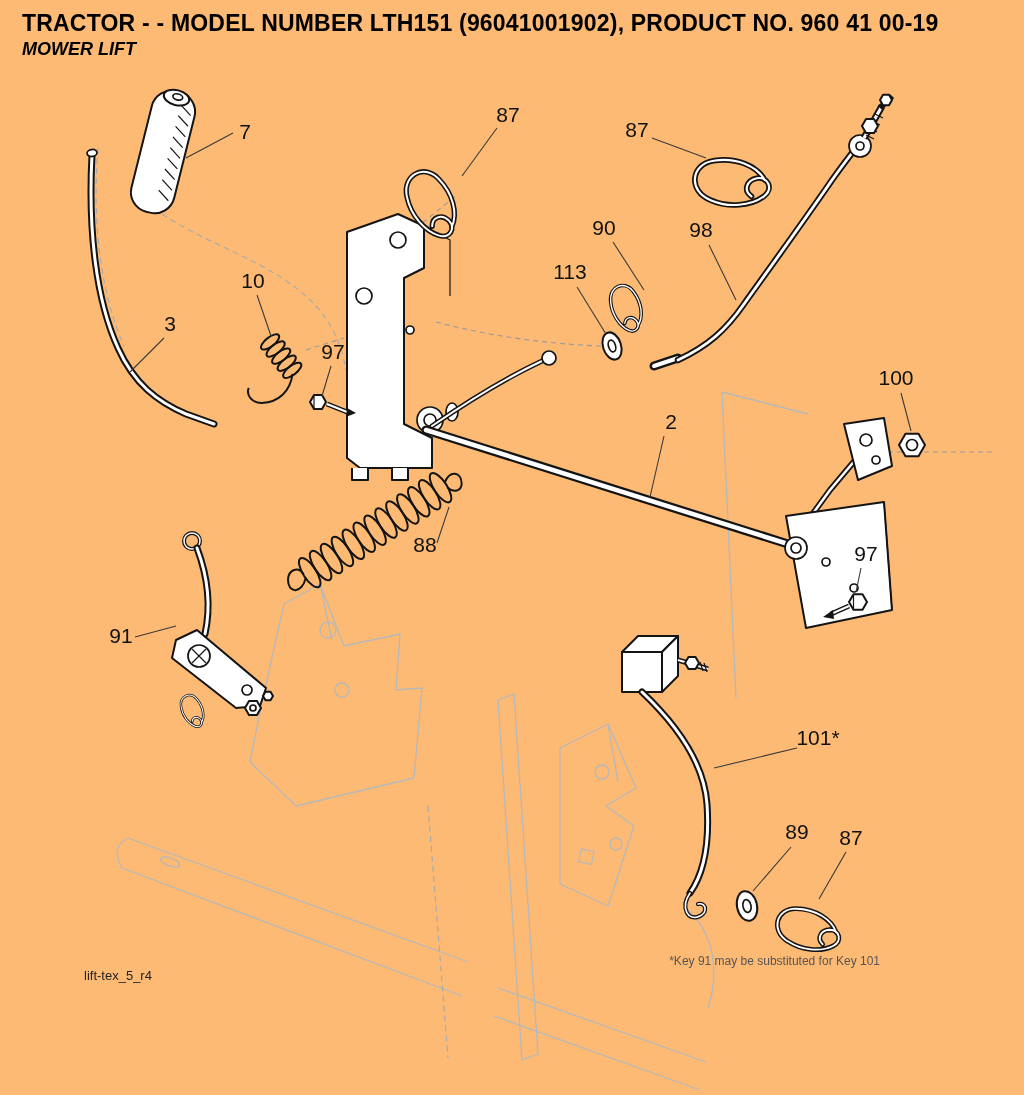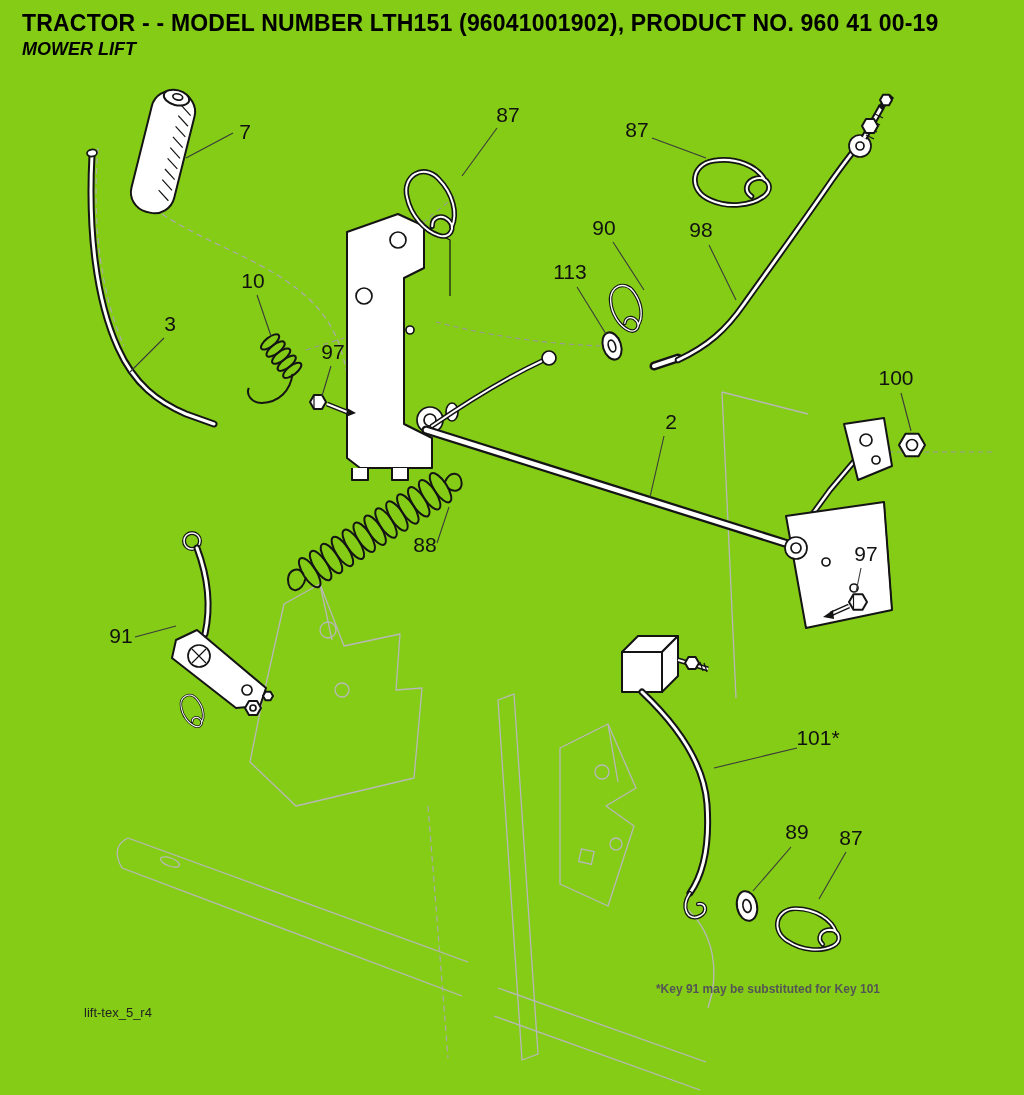--- a/index.html
+++ b/index.html
@@ -1,23 +1,23 @@
 <!DOCTYPE html>
 <html><head>
 <meta charset="utf-8">
 <style>
   html,body{margin:0;padding:0;background:#fff;}
-  .page{position:relative;width:1024px;height:1095px;background:#84cc16;overflow:hidden;
+  .page{position:relative;width:1024px;height:1095px;background:#fdba74;overflow:hidden;
         font-family:"Liberation Sans",sans-serif;color:#000;}
   header{position:absolute;left:22px;top:10px;width:990px;}
   h1{font-size:23px;font-weight:bold;margin:0;line-height:1.15;letter-spacing:0.2px;}
   h2{font-size:18px;font-weight:bold;margin:3px 0 0 0;font-style:italic;}
   svg.diagram{position:absolute;left:0;top:0;}
-  .footer-left{position:absolute;left:84px;top:1005px;font-size:13px;color:#222;}
-  .footer-note{position:absolute;right:144px;top:982px;font-size:12px;color:#555;font-weight:bold;}
+  .footer-left{position:absolute;left:84px;top:968px;font-size:13px;color:#222;}
+  .footer-note{position:absolute;right:144px;top:954px;font-size:12px;color:#555;}
 
   
   .outline{fill:#fff;stroke:#141414;stroke-width:2;stroke-linejoin:round;}
   .hole{fill:#fff;stroke:#141414;stroke-width:1.7;}
   .thin{fill:none;stroke:#141414;stroke-width:1.2;}
   .wire-out{fill:none;stroke:#141414;stroke-width:4.2;stroke-linecap:round;stroke-linejoin:round;}
   .wire-in{fill:none;stroke:#fff;stroke-width:1.6;stroke-linecap:round;stroke-linejoin:round;}
   .rod-out{fill:none;stroke:#141414;stroke-width:7;stroke-linecap:round;stroke-linejoin:round;}
   .rod-in{fill:none;stroke:#fff;stroke-width:3;stroke-linecap:round;stroke-linejoin:round;}
   .coil{fill:none;stroke:#141414;stroke-width:2;}

